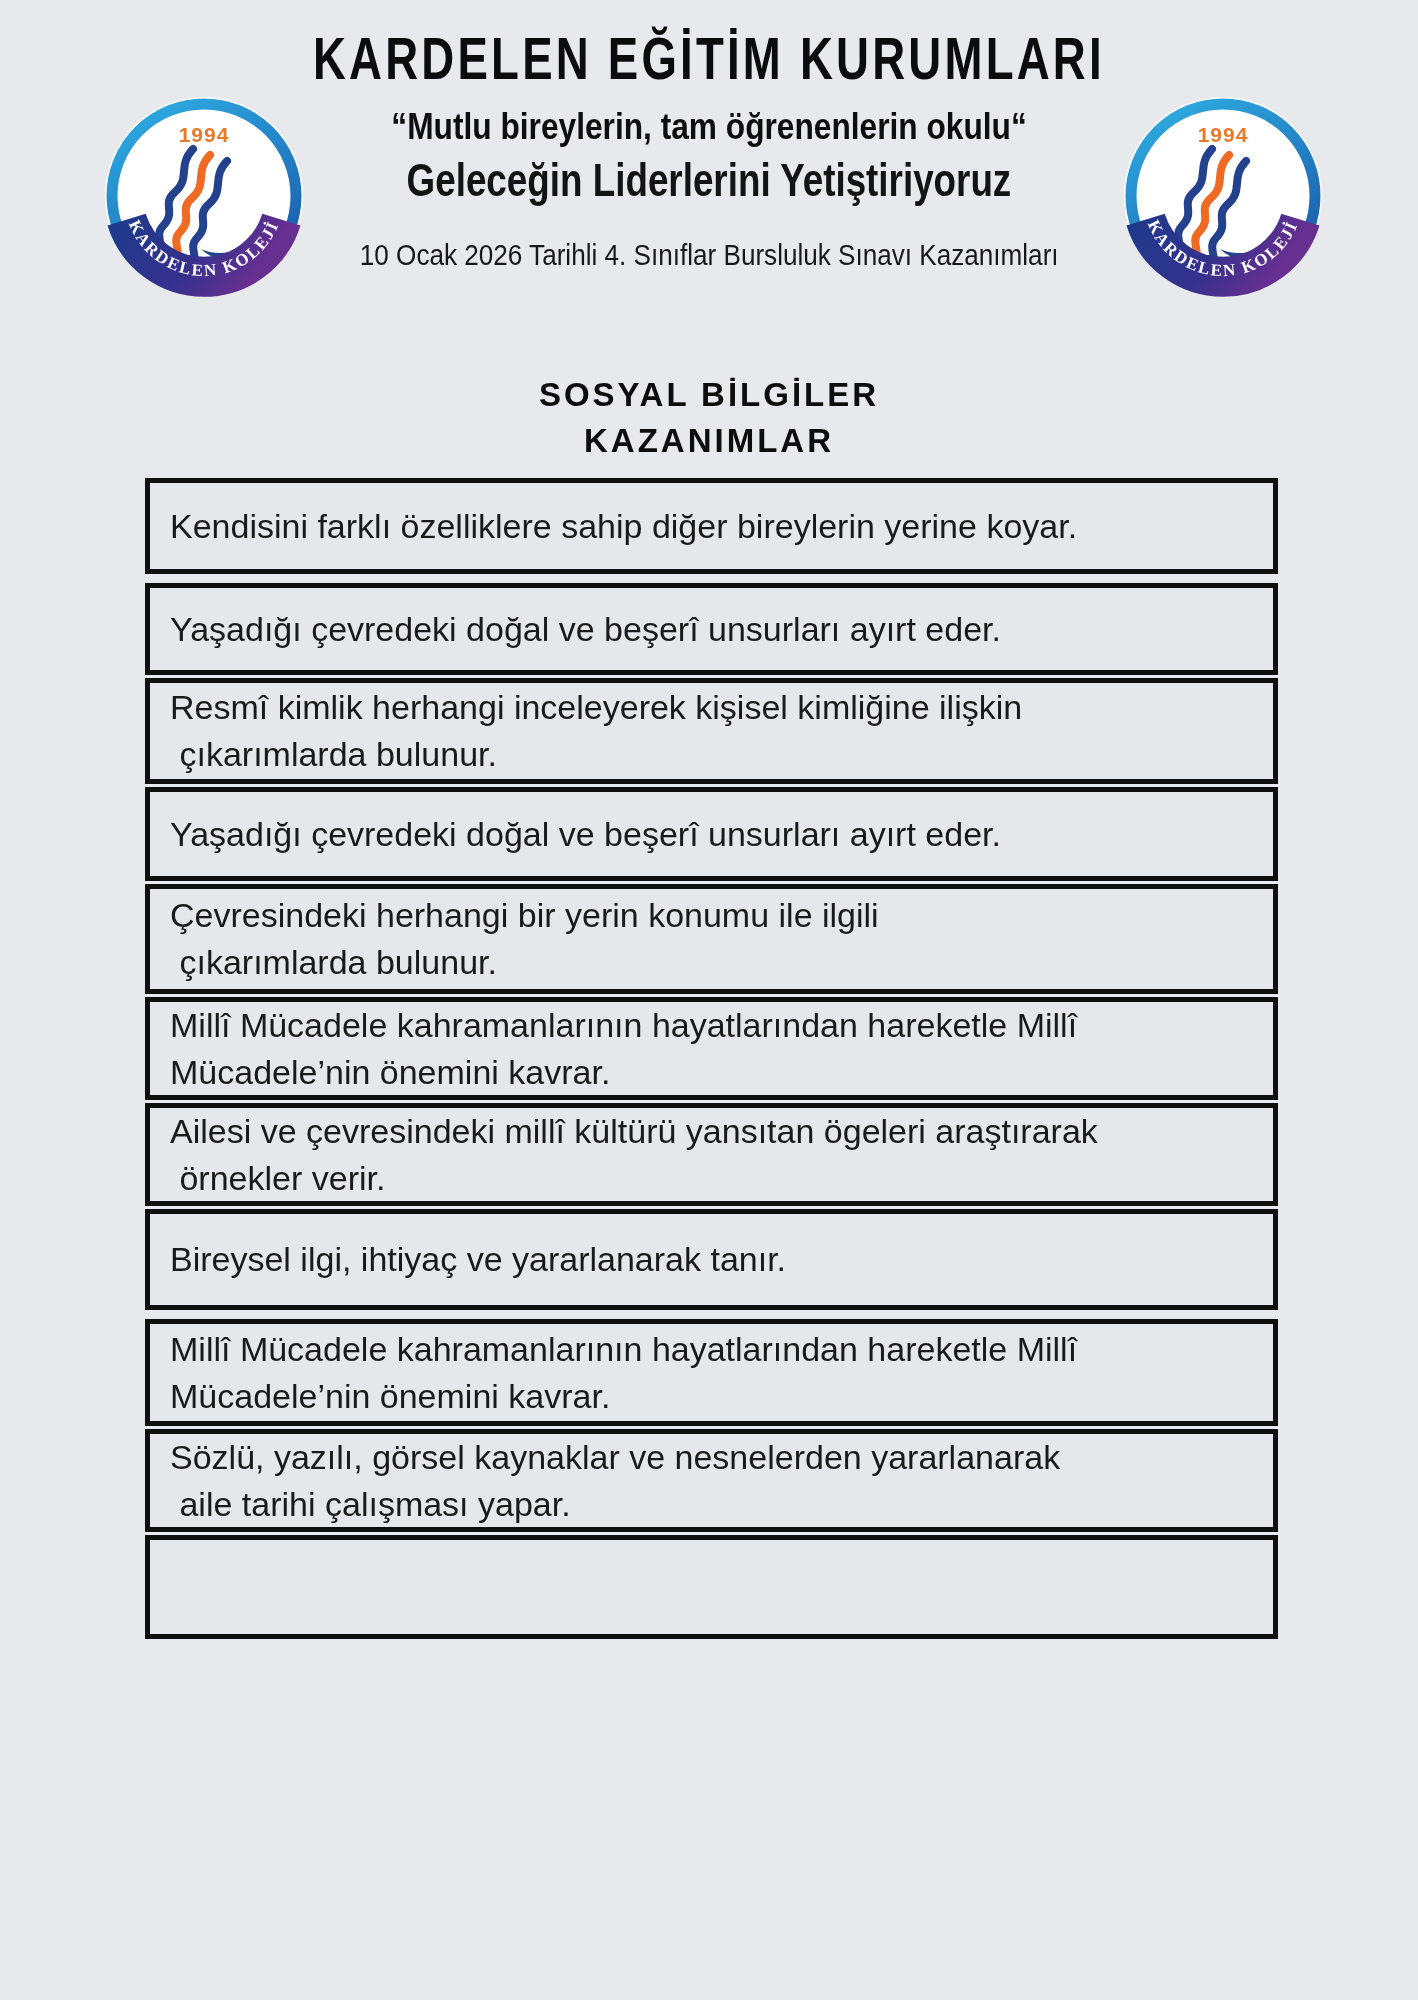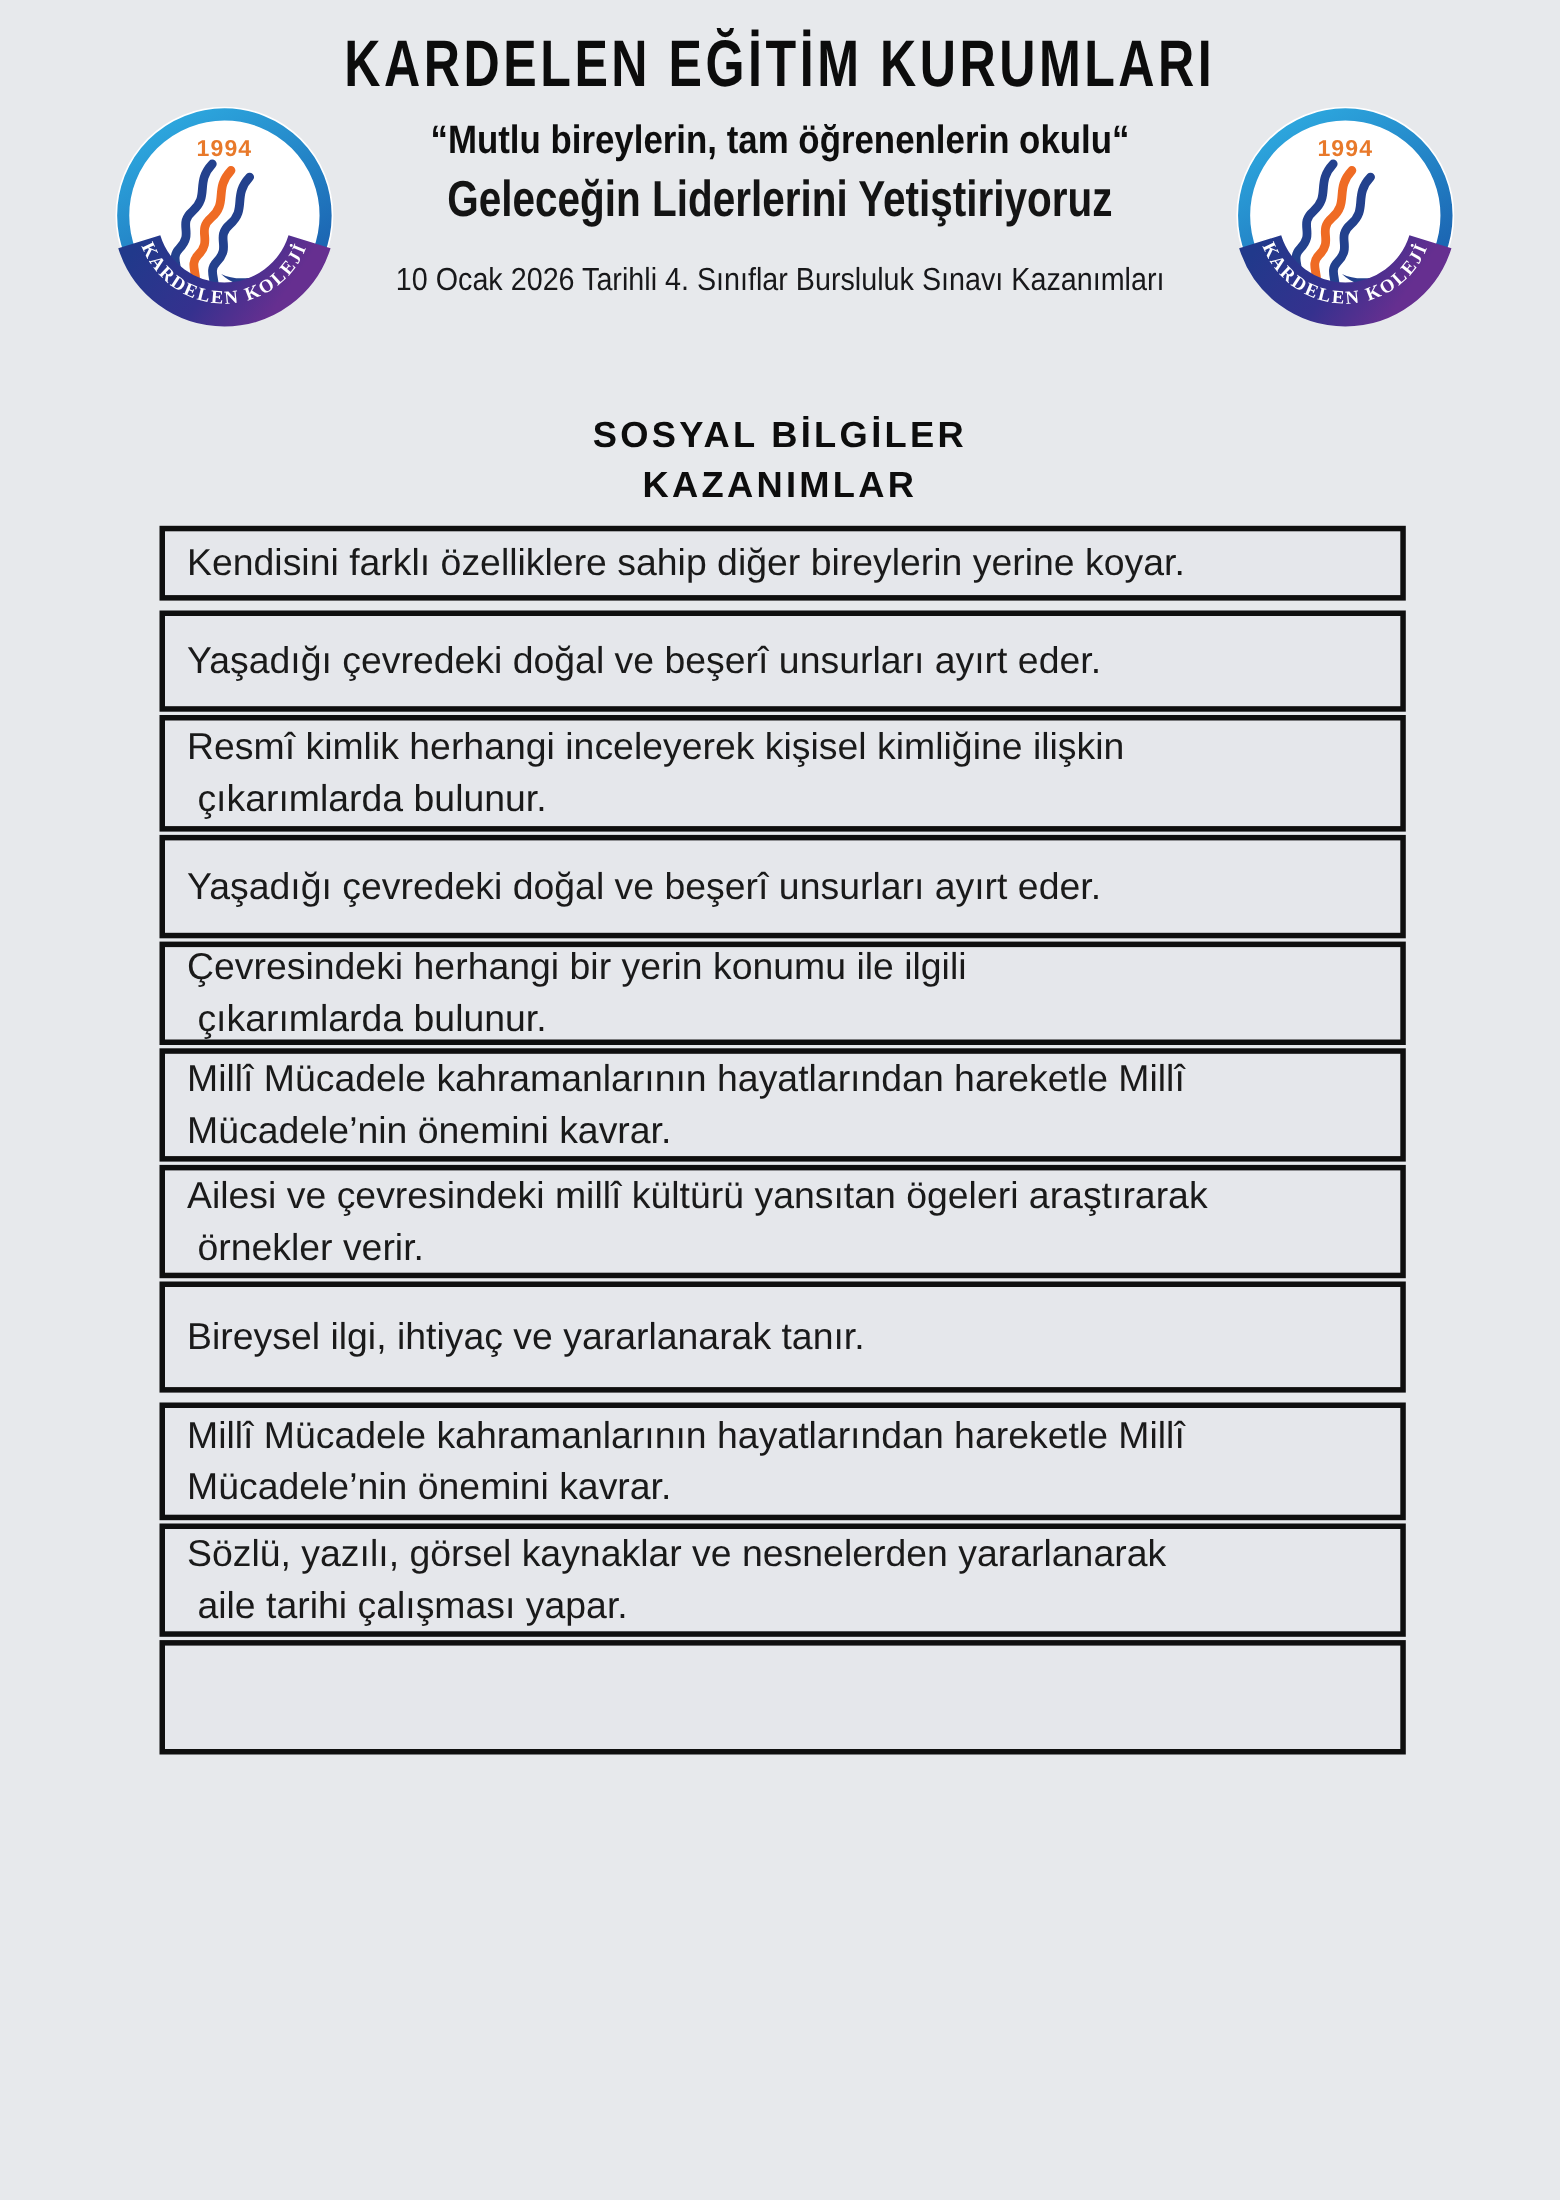--- a/index.html
+++ b/index.html
@@ -23,22 +23,22 @@
   .logo{position:absolute;width:214px;height:224px;}
   .logo-left{left:97px;top:94px;}
   .logo-right{left:1116px;top:94px;}
 
   .kz-table{position:absolute;left:145px;top:478px;width:1133px;}
   .row{box-sizing:border-box;border:5px solid #0f0f0f;background:#e5e7eb;width:1133px;
        display:flex;flex-direction:column;justify-content:center;padding:0 20px;}
   .row + .row{margin-top:3px;}
   .row.gap-big{margin-top:9px;}
   .line{font-size:34px;line-height:47px;color:#1a1a1a;white-space:pre-wrap;}
-  .r1{height:68px;} .r2{height:92px;} .r3{height:106px;} .r4{height:94px;}
-  .r5{height:94px;} .r6{height:103px;} .r7{height:103px;} .r8{height:101px;}
+  .r1{height:96px;} .r2{height:92px;} .r3{height:106px;} .r4{height:94px;}
+  .r5{height:110px;} .r6{height:103px;} .r7{height:103px;} .r8{height:101px;}
   .r9{height:107px;} .r10{height:103px;} .r11{height:104px;}
 </style>
 </head>
 <body>
 
 <div id="page">
 
   <div class="center-line main-title">
     <span class="stretch">KARDELEN EĞİTİM KURUMLARI</span>
   </div>

